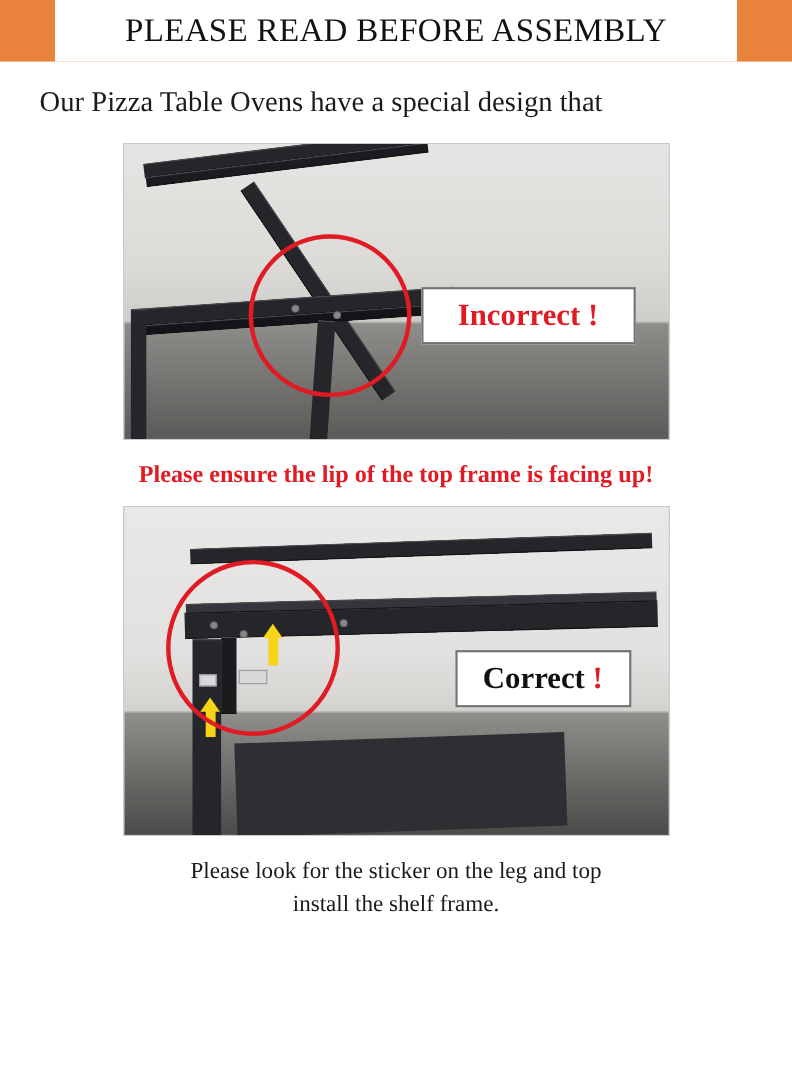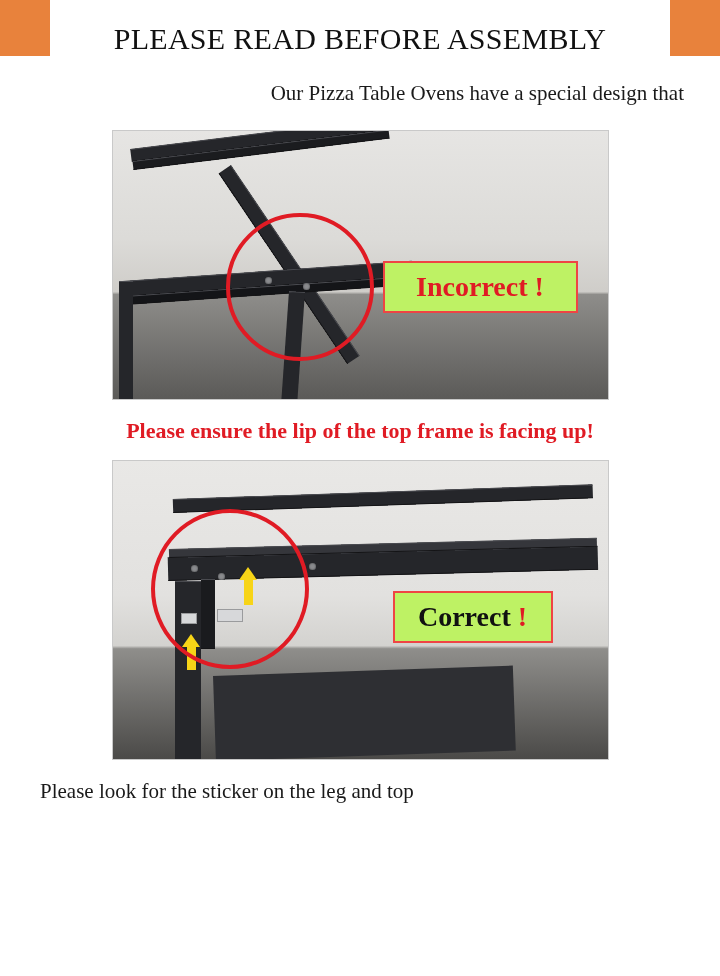--- a/index.html
+++ b/index.html
@@ -24,37 +24,37 @@
     box-sizing: border-box;
   }
   .header-white-box {
     position: absolute;
     left: 50px;
     top: 0;
     width: 620px;
     height: 56px;
     background: #ffffff;
     display: flex;
-    align-items: flex-end;
+    align-items: center;
     justify-content: center;
     box-sizing: border-box;
   }
   .header-title {
     font-family: "Liberation Serif", serif;
     font-size: 30px;
     color: #111111;
     letter-spacing: 0.3px;
     white-space: nowrap;
   }
 
   
   .intro {
     margin-top: 22px;
-    text-align: right;
-    font-size: 21px;
+    text-align: left;
+    font-size: 26px;
     line-height: 30px;
     color: #1a1a1a;
     padding: 0 36px;
   }
   .intro .line { display: block; }
 
   
   .photo-panel {
     position: relative;
     margin: 0 auto;
@@ -97,43 +97,43 @@
   .circle-annot {
     position: absolute;
     border: 4px solid #e01b24;
     border-radius: 50%;
     box-sizing: border-box;
   }
 
   
   .label-box {
     position: absolute;
-    background: #bef264;
-    border: 2px solid #ef4444;
+    background: #ffffff;
+    border: 2px solid #737373;
     display: flex;
     align-items: center;
     justify-content: center;
     box-sizing: border-box;
   }
   .label-box .label-text {
     font-family: "Liberation Serif", serif;
     font-size: 28px;
     font-weight: bold;
     color: #111111;
   }
   .label-box .label-text .bang { color: #e01b24; }
   .label-incorrect {
     left: 270px;
     top: 130px;
     width: 195px;
     height: 52px;
   }
   .label-incorrect .label-text { color: #e01b24; }
   .label-correct {
-    left: 280px;
+    left: 301px;
     top: 130px;
     width: 160px;
     height: 52px;
   }
   .arrow-stem {
     position: absolute;
     background: #f7d417;
   }
   .arrow-head {
     position: absolute;
@@ -168,21 +168,21 @@
     font-weight: bold;
     font-size: 22px;
     line-height: 30px;
     padding: 0 18px;
   }
   .warning .line { display: block; }
 
   
   .footer-note {
     margin-top: 16px;
-    text-align: left;
+    text-align: center;
     font-size: 21px;
     line-height: 30px;
     color: #1a1a1a;
     padding: 0 40px;
   }
   .footer-note .line { display: block; }
 </style>
 </head>
 <body>
 
@@ -257,13 +257,14 @@
 
   <div class="circle-annot" style="left:38px; top:48px; width:158px; height:160px;"></div>
 
   <div class="label-box label-correct">
     <span class="label-text"><span>Correct</span><span class="bang"> !</span></span>
   </div>
 </div>
 
 <div class="footer-note">
   <span class="line">Please look for the sticker on the leg and top</span>
+  <span class="line">install the shelf frame.</span>
 </div>
 
 </body></html>

